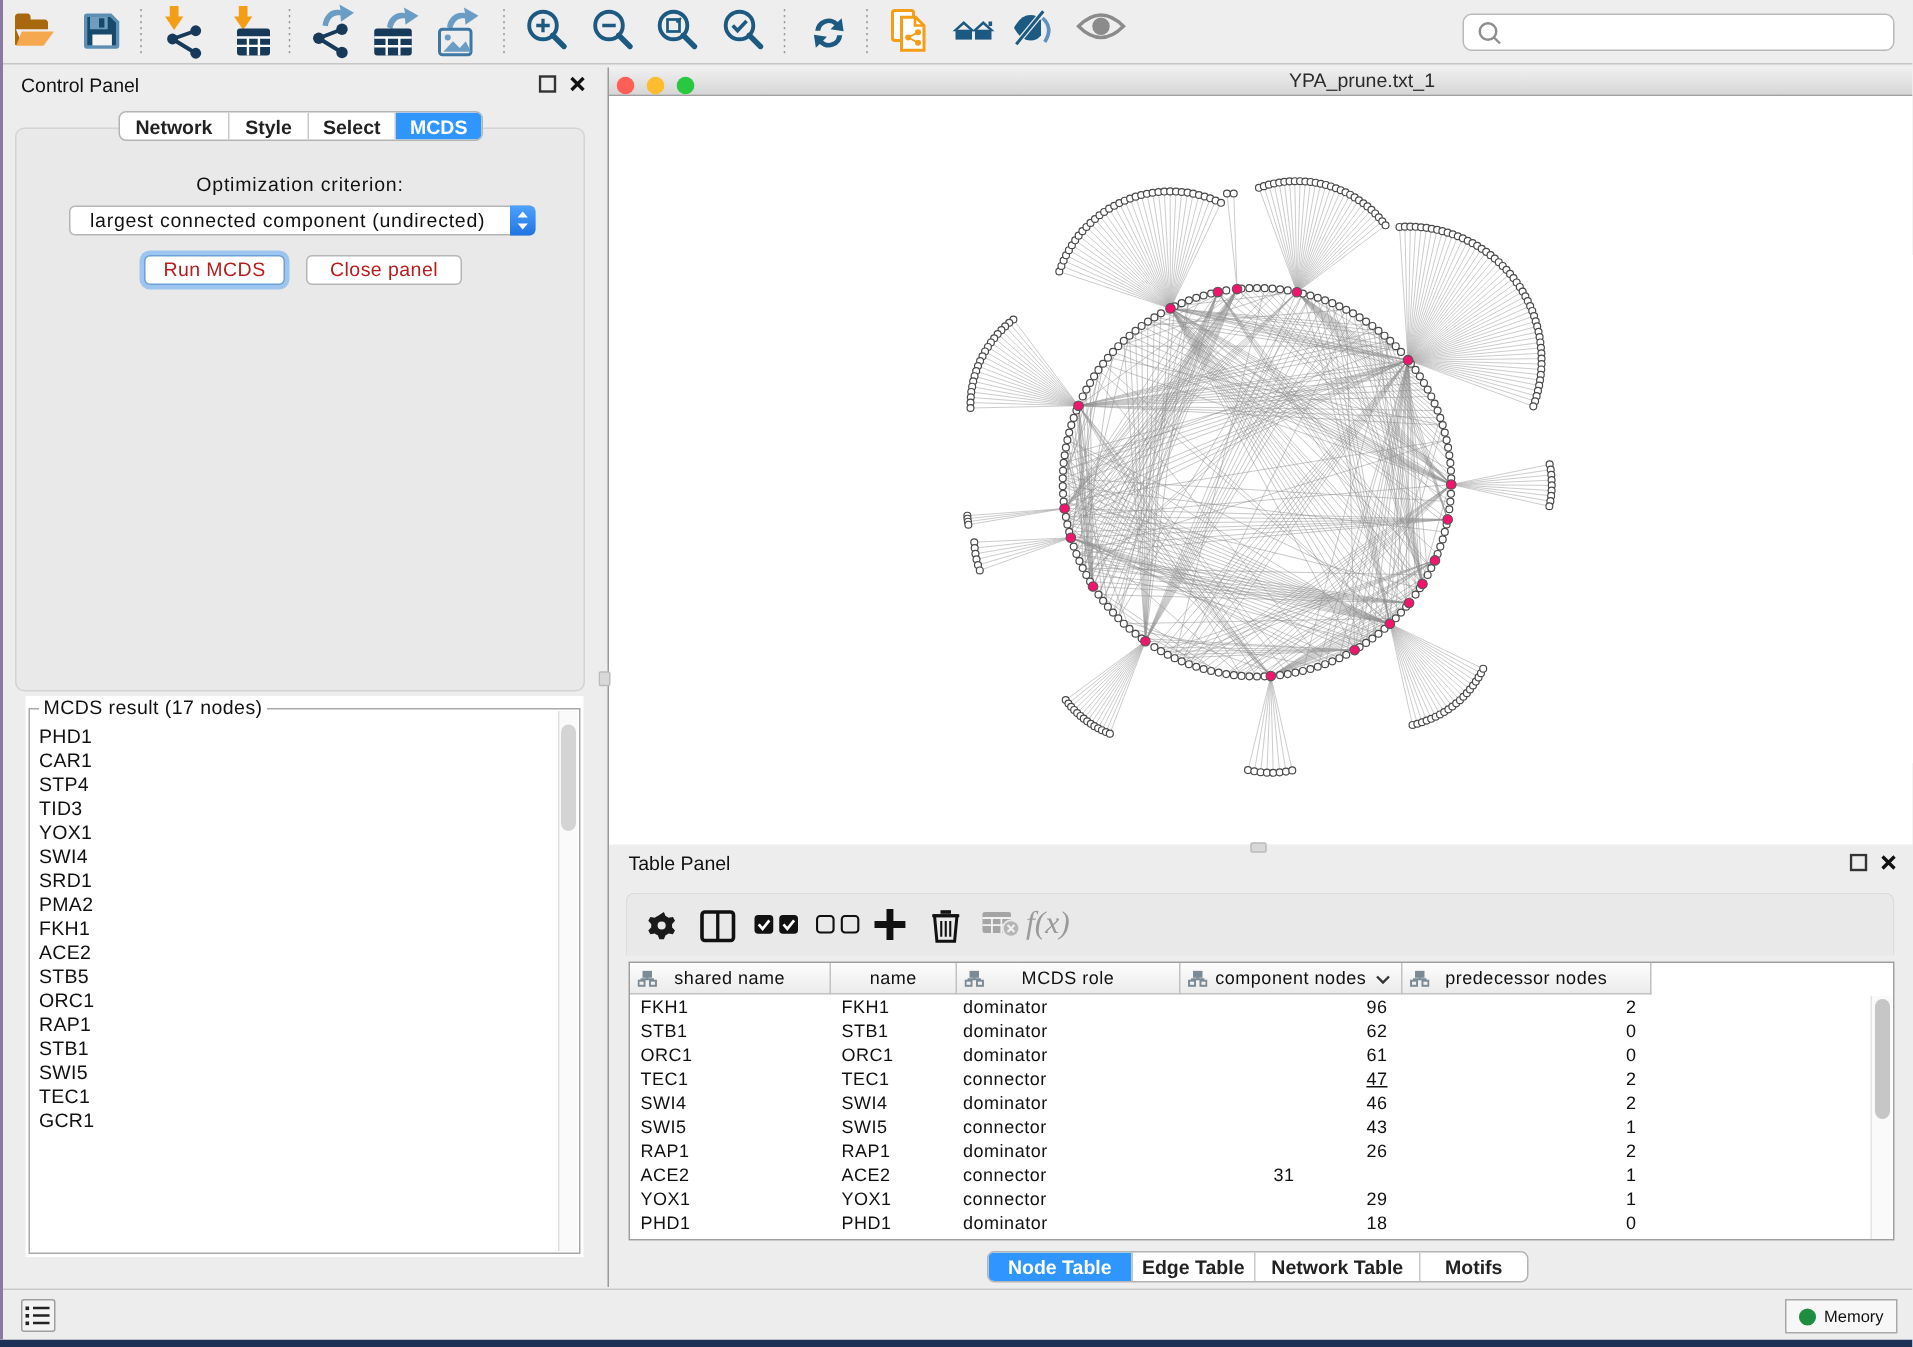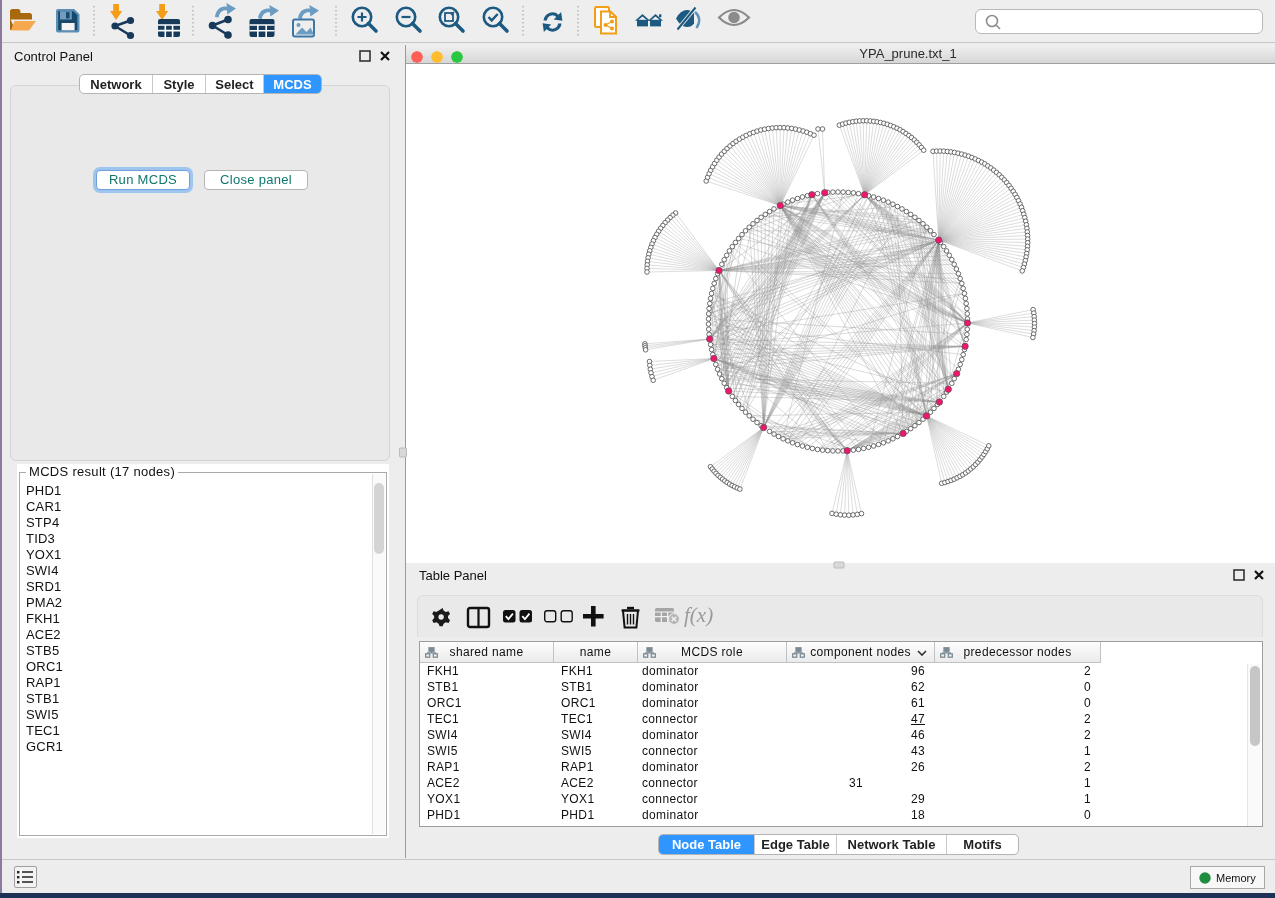--- a/index.html
+++ b/index.html
@@ -11,21 +11,21 @@
 .cp-title { position:absolute; left:14px; top:49px; font-size:13px; color:#111; }
 .float-btns { position:absolute; display:flex; gap:8px; align-items:center; }
 .tabs { position:absolute; left:79px; top:74px; height:20px; display:flex; background:#fff; border:1px solid #b4b4b4; border-radius:5px; overflow:hidden; font-size:13px; z-index:5; }
 .tabs .t { display:flex; align-items:center; justify-content:center; white-space:nowrap; color:#222; border-right:1px solid #c9c9c9; font-weight:700; }
 .tabs .t.last { border-right:none; }
 .tabs .t.sel { background:#2f96ff; color:#fff; }
 .cp-pane { position:absolute; left:10px; top:85px; width:380px; height:376px; background:#e9e9e9; border:1px solid #d4d4d4; border-radius:6px; }
 .opt-label { position:absolute; left:0; top:29px; width:100%; text-align:center; font-size:13px; color:#111; letter-spacing:.55px; }
 .combo { position:absolute; left:35px; top:51px; width:311px; height:20px; background:#fff; border:1px solid #b5b5b5; border-radius:4px; font-size:13px; line-height:18px; color:#111; padding-left:13px; letter-spacing:.5px; }
 .combo .sp { position:absolute; right:-1px; top:-1px; width:17px; height:20px; background:linear-gradient(#4da2fd,#2173e2); border-radius:0 4px 4px 0; }
-.btn { position:absolute; height:20px; background:#fff; border:1px solid #b5b5b5; border-radius:4px; font-size:13px; text-align:center; color:#0f766e; line-height:18px; letter-spacing:.3px; }
+.btn { position:absolute; height:20px; background:#fff; border:1px solid #b5b5b5; border-radius:4px; font-size:13px; text-align:center; color:#b91c1c; line-height:18px; letter-spacing:.3px; }
 .focus { box-shadow:0 0 0 3px #9dc5ef; border-color:#6f9fd8; }
 .mcds-box { position:absolute; left:17px; top:464px; width:372px; height:374px; background:#fff; }
 .mcds-fs { position:absolute; left:2px; top:8px; right:2px; bottom:2px; border:1px solid #a9a9a9; }
 .mcds-legend { position:absolute; left:6px; top:-9px; background:#fff; padding:0 3px; font-size:13px; color:#111; letter-spacing:.3px; }
 .mcds-list { position:absolute; left:1px; top:10px; right:14px; bottom:1px; font-size:13px; line-height:16px; color:#111; padding-left:5px; letter-spacing:.2px; }
 .mcds-sb { position:absolute; right:1px; top:1px; width:13px; bottom:1px; background:#fafafa; border-left:1px solid #e0e0e0; }
 .mcds-sb .th { position:absolute; left:1px; right:1px; top:9px; height:71px; background:#d4d4d4; border-radius:6px; }
 
 .netwin { position:absolute; left:406px; top:45px; width:869px; height:518px; background:#fff; }
 .net-title { position:absolute; left:0; top:0; width:100%; height:19px; background:linear-gradient(#f0f0f0,#d6d6d6); border-bottom:1px solid #9f9f9f; }
@@ -182,20 +182,24 @@
       <path d="M22 2 L30 10 M30 2 L22 10" stroke="#111" stroke-width="2.2"></path>
     </svg>
   </div>
 <div class="tabs">
     <div class="t" style="width:73px">Network</div>
     <div class="t" style="width:53px">Style</div>
     <div class="t" style="width:58px">Select</div>
     <div class="t sel last" style="width:57px">MCDS</div>
   </div>
 <div class="cp-pane">
+    <div class="opt-label">Optimization criterion:</div>
+    <div class="combo">largest connected component (undirected)<div class="sp"><svg width="17" height="20">
+          <path d="M8.5 4 l3.4 4 h-6.8 z M8.5 16 l3.4 -4 h-6.8 z" fill="#fff"></path>
+        </svg></div></div>
     <div class="btn focus" style="left:85px;top:84px;width:94px;">Run MCDS</div>
     <div class="btn" style="left:193px;top:84px;width:104px;">Close panel</div>
   </div>
 <div class="mcds-box">
     <div class="mcds-fs">
       <div class="mcds-legend">MCDS result (17 nodes)</div>
       <div class="mcds-list">
         <div>PHD1</div>
         <div>CAR1</div>
         <div>STP4</div>

